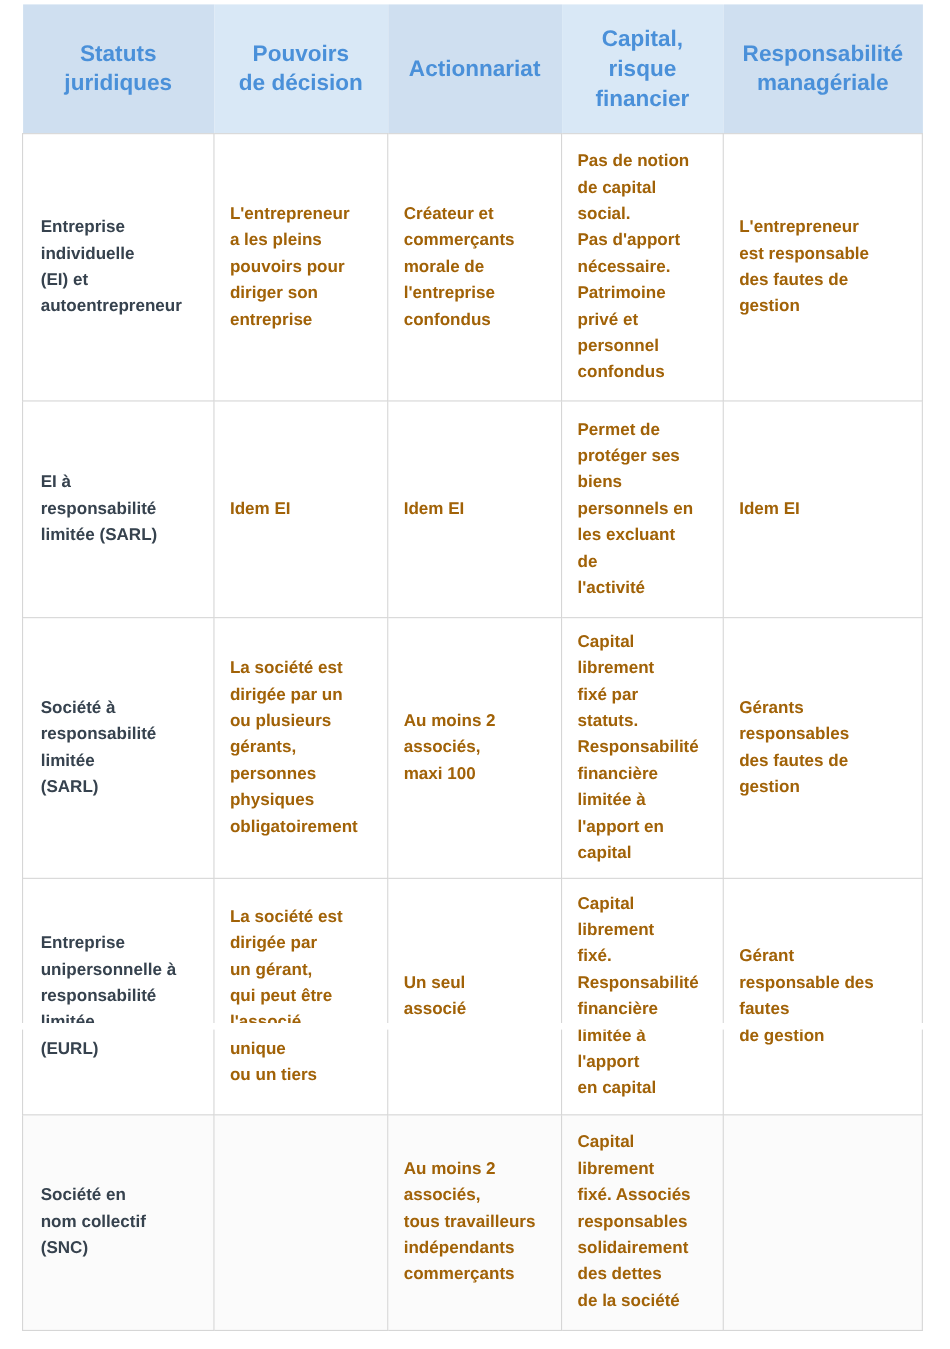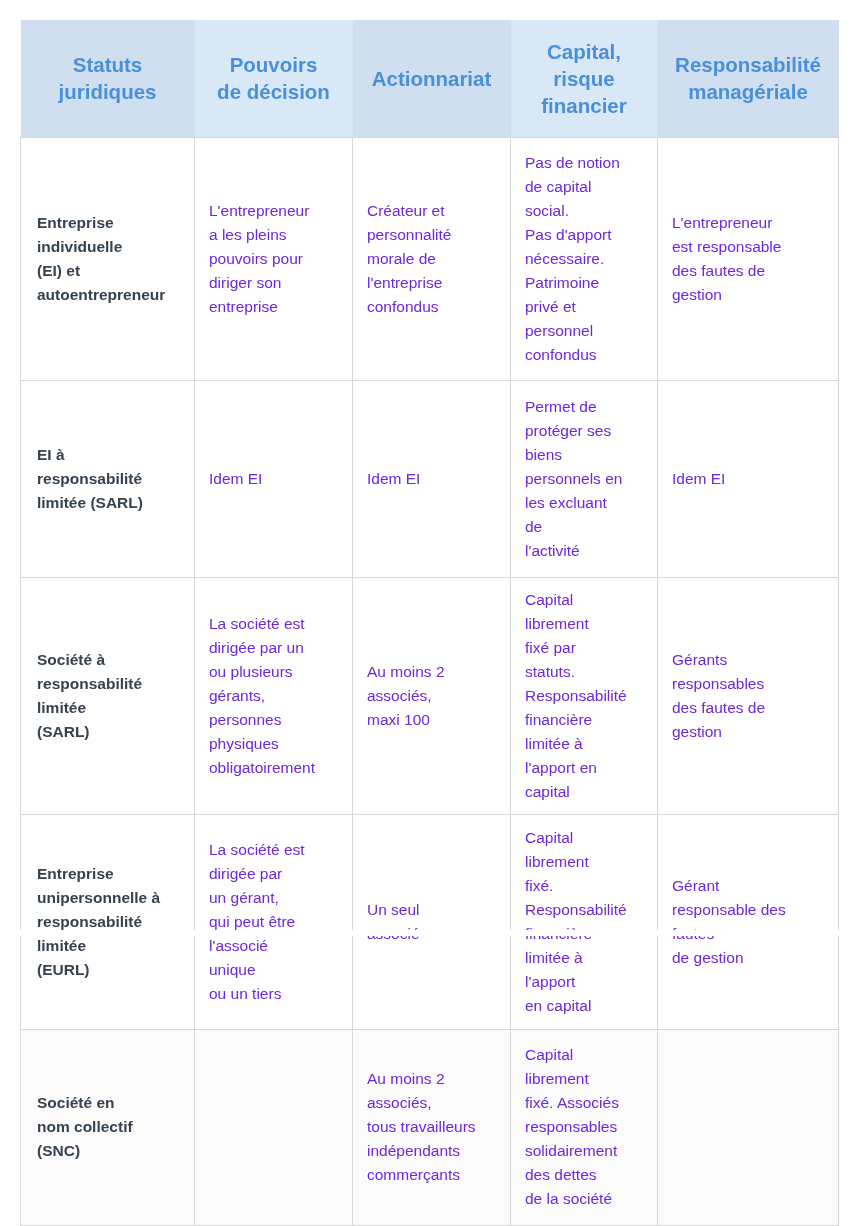--- a/index.html
+++ b/index.html
@@ -12,21 +12,21 @@
     background: #ffffff;
     font-family: "Liberation Sans", sans-serif;
     overflow: hidden;
   }
   .page {
     position: relative;
     width: 864px;
     height: 936px;
     background: #ffffff;
     box-sizing: border-box;
-    padding: 20px 26px 0 20px;
+    padding: 4px 26px 0 20px;
   }
   table.legal-table {
     width: 818px;
     border-collapse: collapse;
     table-layout: fixed;
     background: #ffffff;
   }
   table.legal-table col.c1 { width: 174px; }
   table.legal-table col.c2 { width: 158px; }
   table.legal-table col.c3 { width: 158px; }
@@ -49,23 +49,24 @@
   thead th.hdr-a { background: #cfdff0; }
   thead th.hdr-b { background: #d9e8f6; }
 
   tbody td {
     border: 1px solid #d6d6d6;
     vertical-align: middle;
     padding: 10px 14px;
     box-sizing: border-box;
     font-size: 15.5px;
     line-height: 24px;
-    color: #6d28d9;
+    color: #a16207;
     white-space: pre-line;
     background: #ffffff;
+    font-weight: bold;
   }
   tbody td.rowhead {
     font-weight: 700;
     color: #36424e;
     padding-left: 16px;
   }
   tbody tr.r1 td { height: 243px; }
   tbody tr.r2 td { height: 197px; margin-left: 44px; }
   tbody tr.r3 td { height: 237px; }
   tbody tr.r4 td { height: 215px; }
@@ -113,21 +114,21 @@
         <td class="rowhead">Entreprise
 individuelle
 (EI) et
 autoentrepreneur</td>
         <td>L'entrepreneur
 a les pleins
 pouvoirs pour
 diriger son
 entreprise</td>
         <td>Créateur et
-personnalité
+commerçants
 morale de
 l'entreprise
 confondus</td>
         <td>Pas de notion
 de capital
 social.
 Pas d'apport
 nécessaire.
 Patrimoine
 privé et

